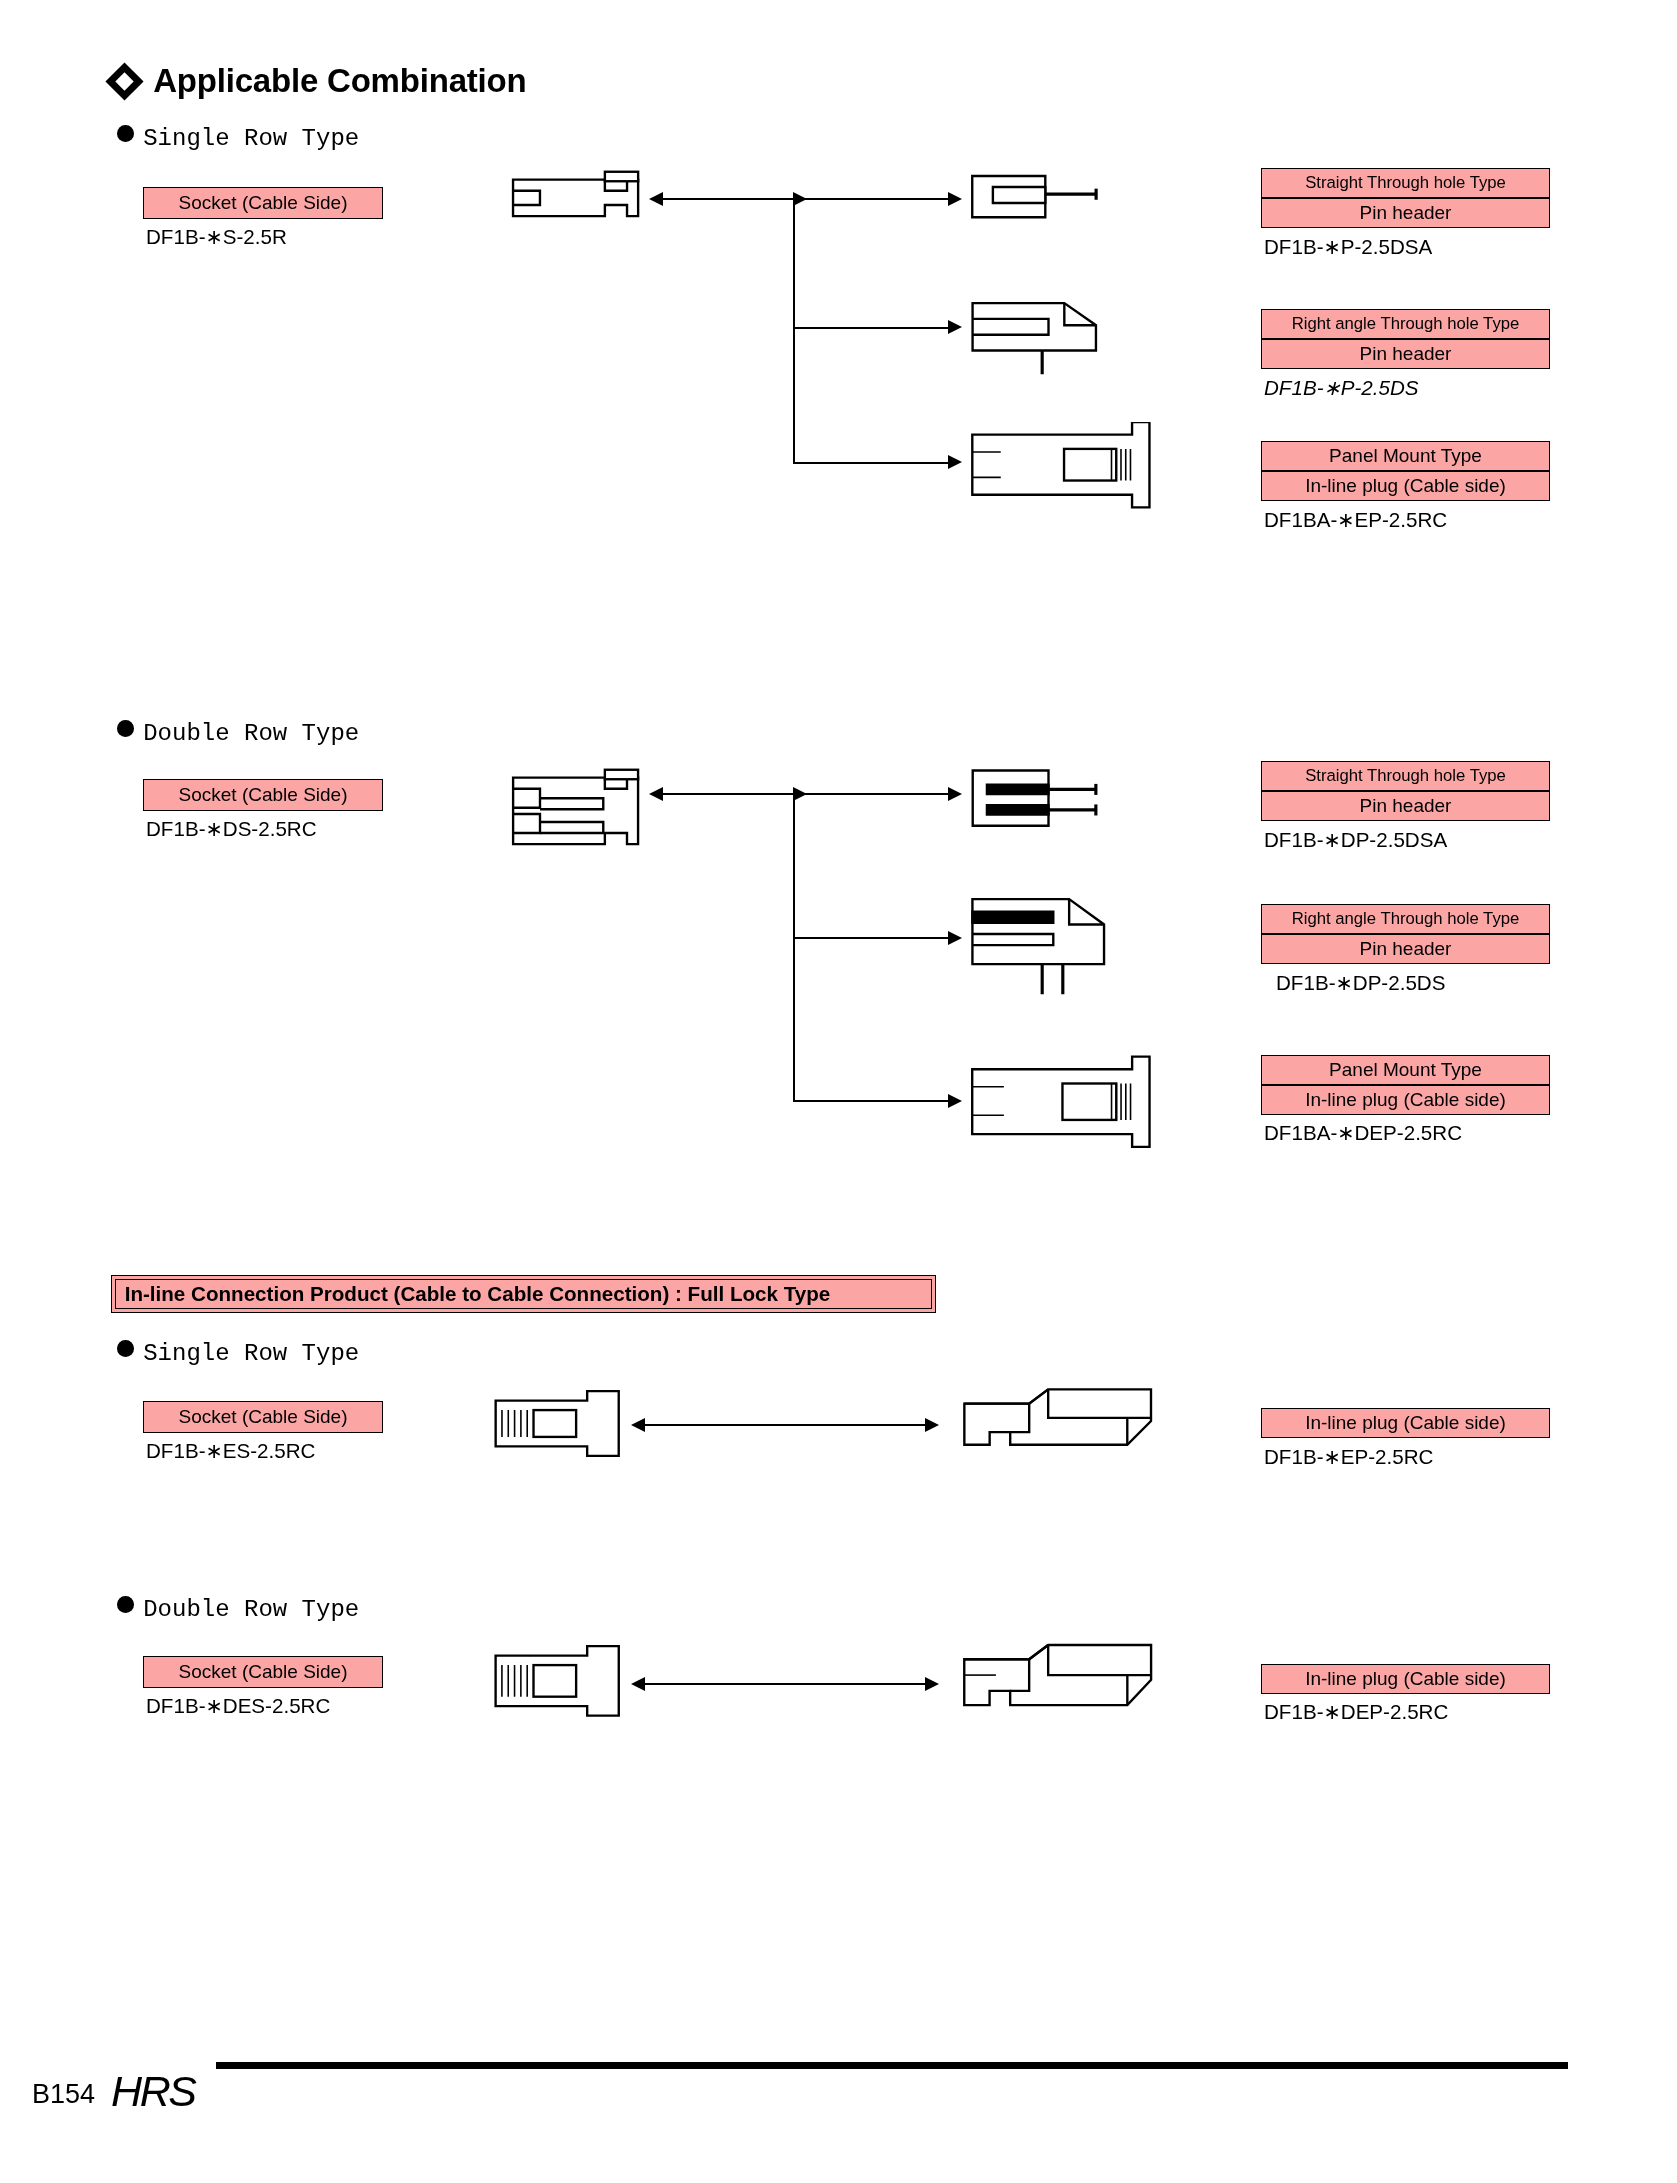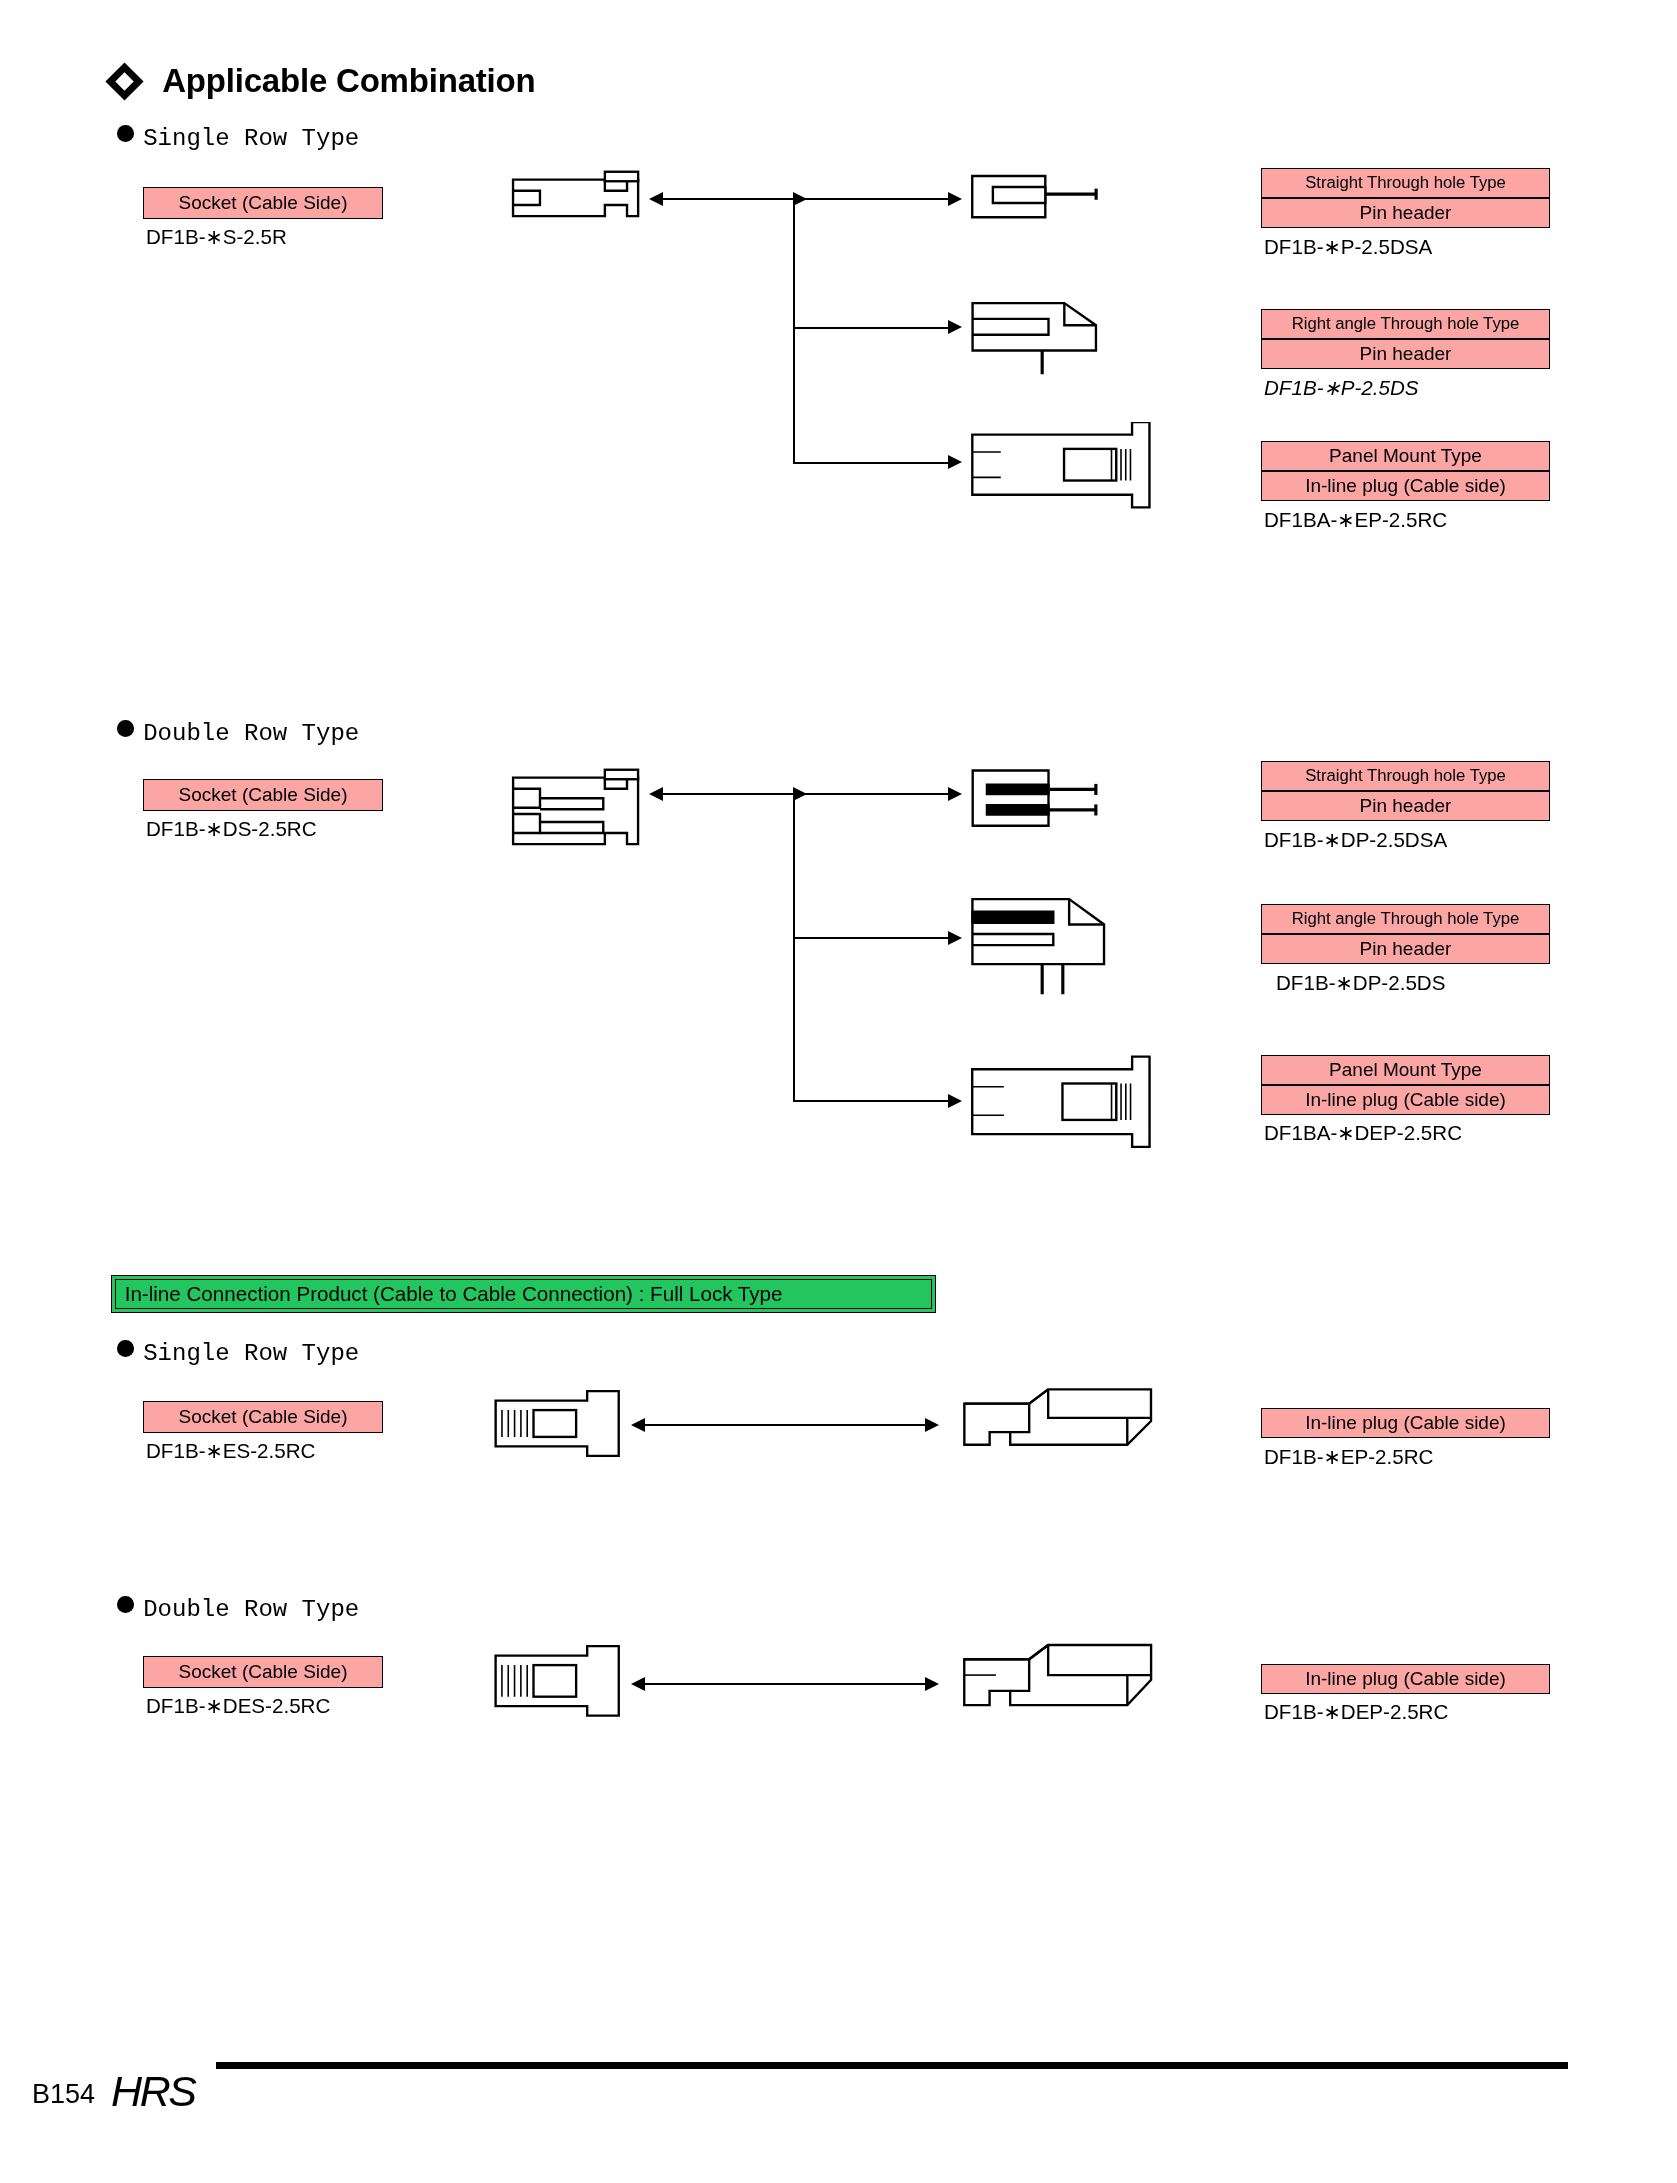--- a/index.html
+++ b/index.html
@@ -23,21 +23,21 @@
     transform:rotate(45deg);
     margin-right:3.2px;
     position:relative;
   }
   .diamond::after{
     content:"";position:absolute;left:7.1px;top:7.1px;width:12.7px;height:12.7px;
     background:#fff;transform:rotate(0deg);
   }
   .title-text{
     font-size:33px;font-weight:bold;letter-spacing:-0.2px;
-    margin-left:21px;
+    margin-left:12px;
   }
 
   
   .bullet-head{position:absolute;display:flex;align-items:flex-start;font-family:Liberation Mono, monospace;}
   .bullet{
     width:16.7px;height:16.7px;border-radius:50%;background:#000;display:inline-block;
     margin-right:9.5px;
   }
   .bullet-label{font-size:24px;}
 
@@ -53,21 +53,22 @@
   .plaincode{
     position:absolute;font-size:20.6px;white-space:nowrap;
   }
 
   .section-bar{
     position:absolute;border:1.6px solid #000;
     box-sizing:border-box;
     font-size:20.6px;
     display:flex;align-items:center;
     padding-left:12.7px;
-    background:#22c55e;
+    background:#fca5a5;
+    font-weight:bold;
   }
   .section-bar .inner{
     position:absolute;left:3.2px;top:3.2px;right:3.2px;bottom:3.2px;border:0.8px solid #000;
     pointer-events:none;
   }
   .section-bar span{position:relative;z-index:2;}
 
   
   .ln{position:absolute;background:#000;}
   .hline{height:2.4px;}

